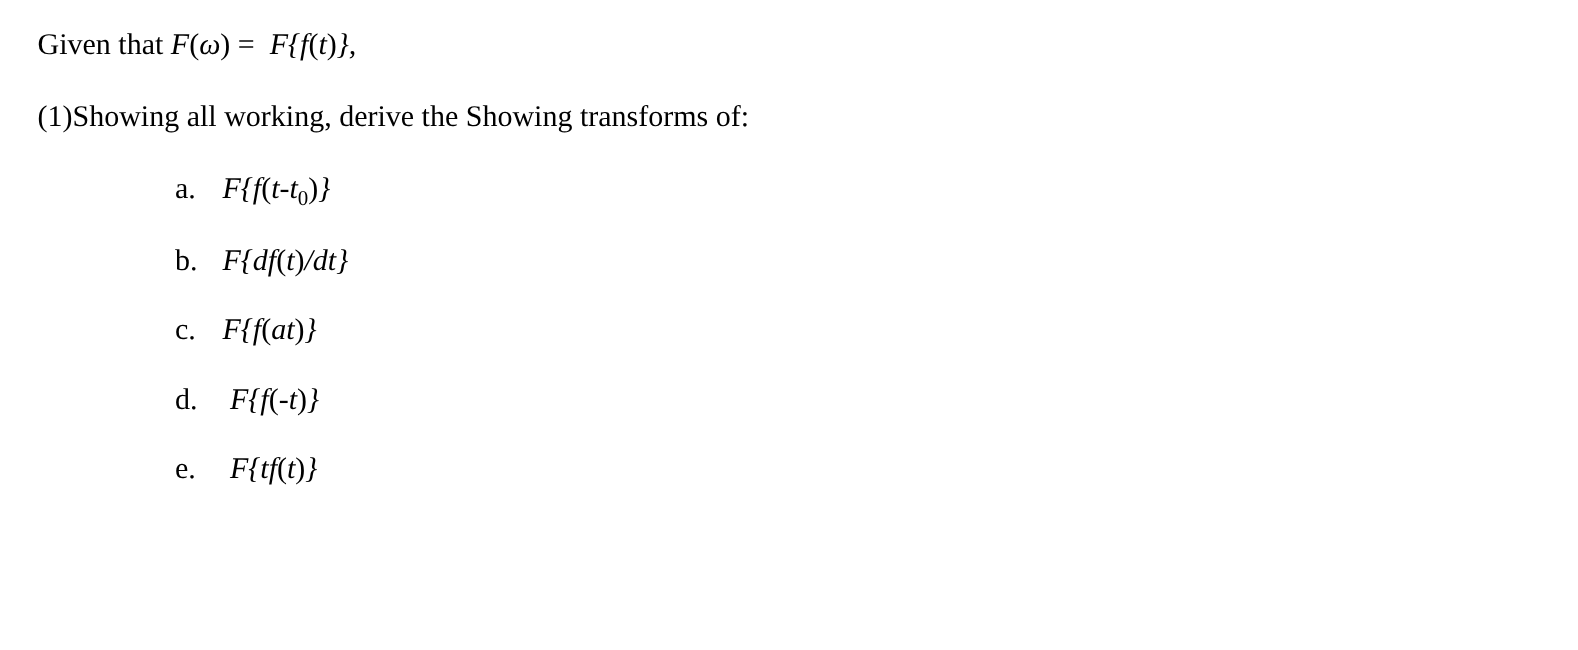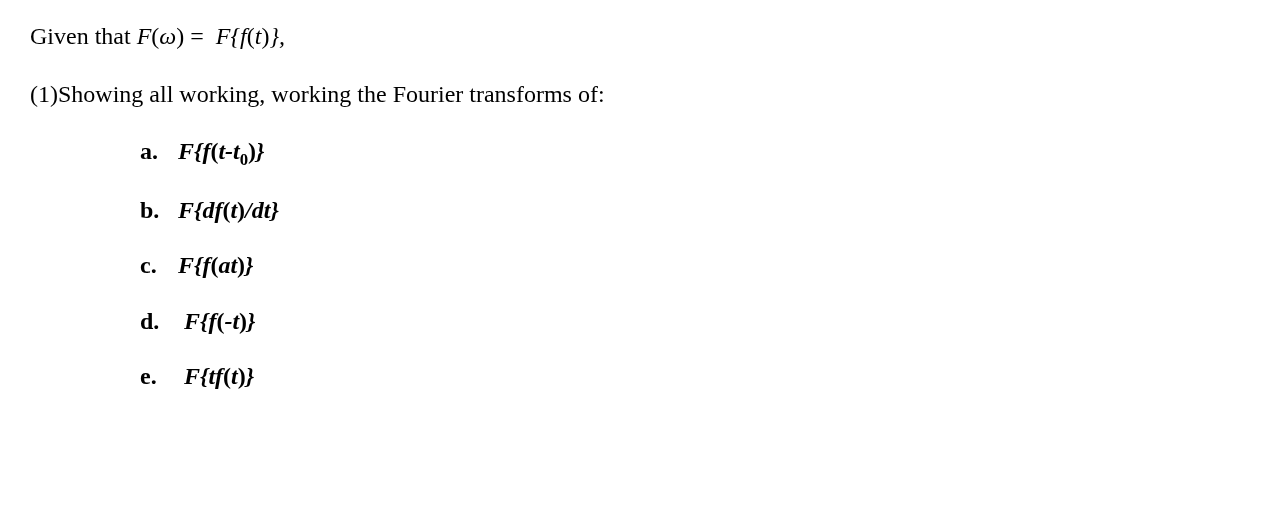--- a/index.html
+++ b/index.html
@@ -9,21 +9,20 @@
       background: #fff;
       margin: 0;
       padding: 20px 30px;
       line-height: 1.4;
     }
     .line {
       margin-bottom: 24px;
     }
     .list {
       padding-left: 110px;
-      font-weight: bold;
     }
     .list-item {
       margin-bottom: 22px;
     }
     .marker {
       display: inline-block;
       width: 32px;
     }
     .italic {
       font-style: italic;
@@ -38,21 +37,21 @@
     }
   </style>
 </head>
 <body>
 
 <div class="line">
   <span>Given that </span><span class="italic">F</span><span>(</span><span class="italic">ω</span><span>) = </span>&nbsp;<span class="script">F</span><span class="italic">{</span><span class="italic">f</span><span>(</span><span class="italic">t</span><span>)</span><span class="italic">},</span>
 </div>
 
 <div class="line">
-  <span>(1)</span><span>Showing all working, working the Fourier transforms of:</span>
+  <span>(1)</span><span>Showing all working, derive the Showing transforms of:</span>
 </div>
 
 <div class="list">
 
   <div class="list-item">
     <span class="marker">a.</span>
     <span class="script">F</span><span class="italic">{</span><span class="italic">f</span><span>(</span><span class="italic">t</span><span class="italic">-</span><span class="italic">t</span><sub>0</sub><span>)</span><span class="italic">}</span>
   </div>
 
   <div class="list-item">

